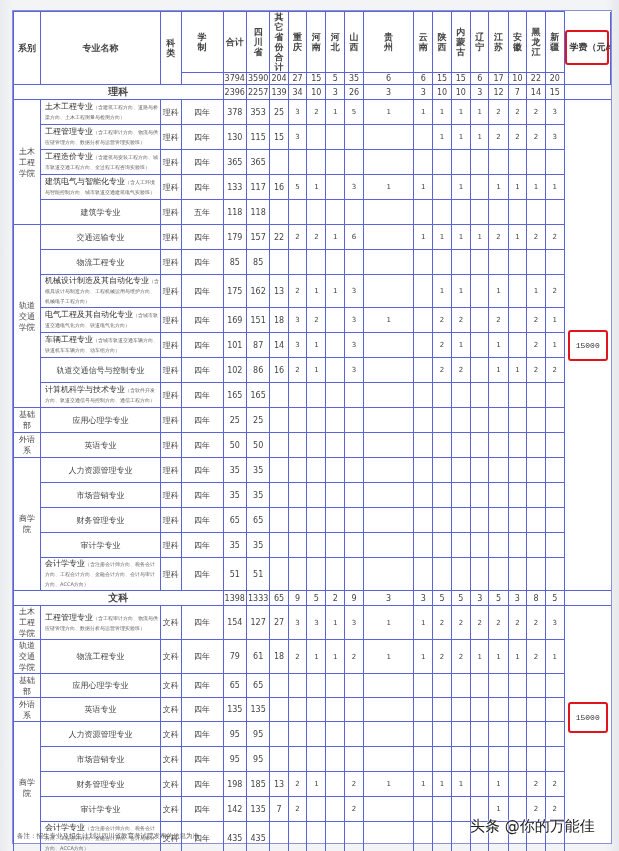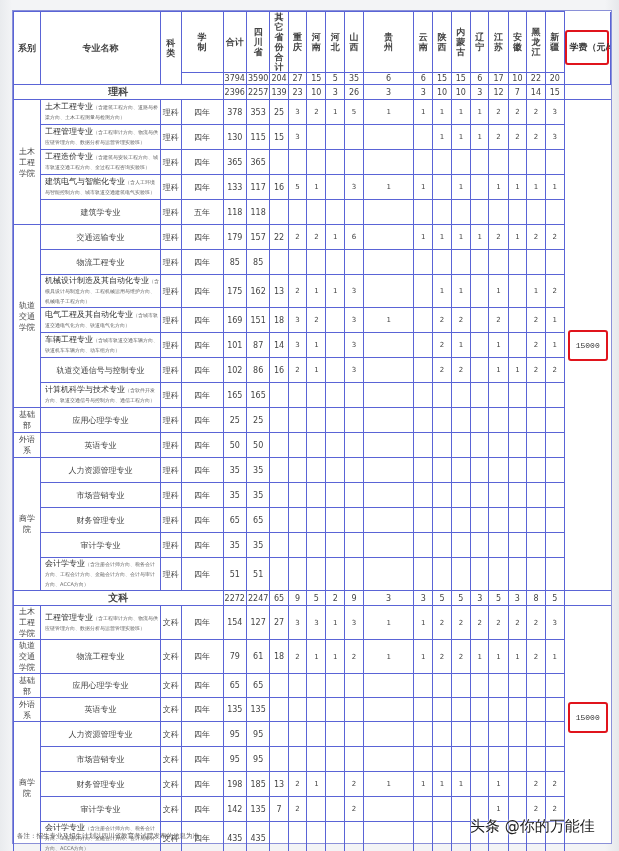--- a/index.html
+++ b/index.html
@@ -131,21 +131,21 @@
           <td class="num">17</td>
           <td class="num">10</td>
           <td class="num">22</td>
           <td class="num">20</td>
         </tr>
         <tr style="height:13px">
           <td colspan="4" class="sec">理科</td>
           <td class="num">2396</td>
           <td class="num">2257</td>
           <td class="num">139</td>
-          <td class="num">23</td>
+          <td class="num">34</td>
           <td class="num">10</td>
           <td class="num">3</td>
           <td class="num">26</td>
           <td class="num">3</td>
           <td class="num">3</td>
           <td class="num">10</td>
           <td class="num">10</td>
           <td class="num">3</td>
           <td class="num">12</td>
           <td class="num">7</td>
@@ -553,22 +553,22 @@
           <td class="sm"></td>
           <td class="sm"></td>
           <td class="sm"></td>
           <td class="sm"></td>
           <td class="sm"></td>
           <td class="sm"></td>
           <td class="sm"></td>
         </tr>
         <tr style="height:13px">
           <td colspan="4" class="sec">文科</td>
-          <td class="num">2272</td>
-          <td class="num">2247</td>
+          <td class="num">1398</td>
+          <td class="num">1333</td>
           <td class="num">65</td>
           <td class="num">9</td>
           <td class="num">5</td>
           <td class="num">2</td>
           <td class="num">9</td>
           <td class="num">3</td>
           <td class="num">3</td>
           <td class="num">5</td>
           <td class="num">5</td>
           <td class="num">3</td>

